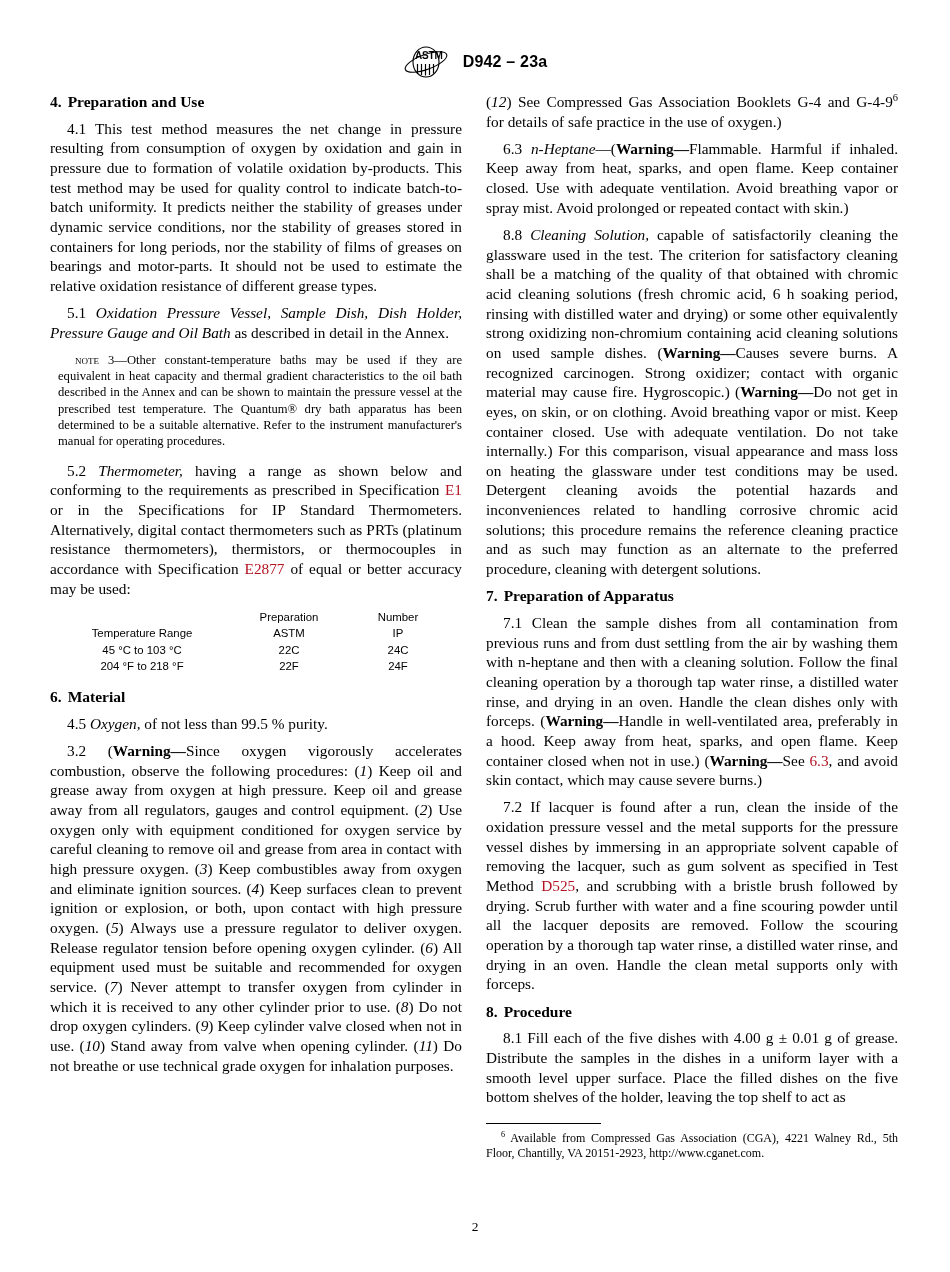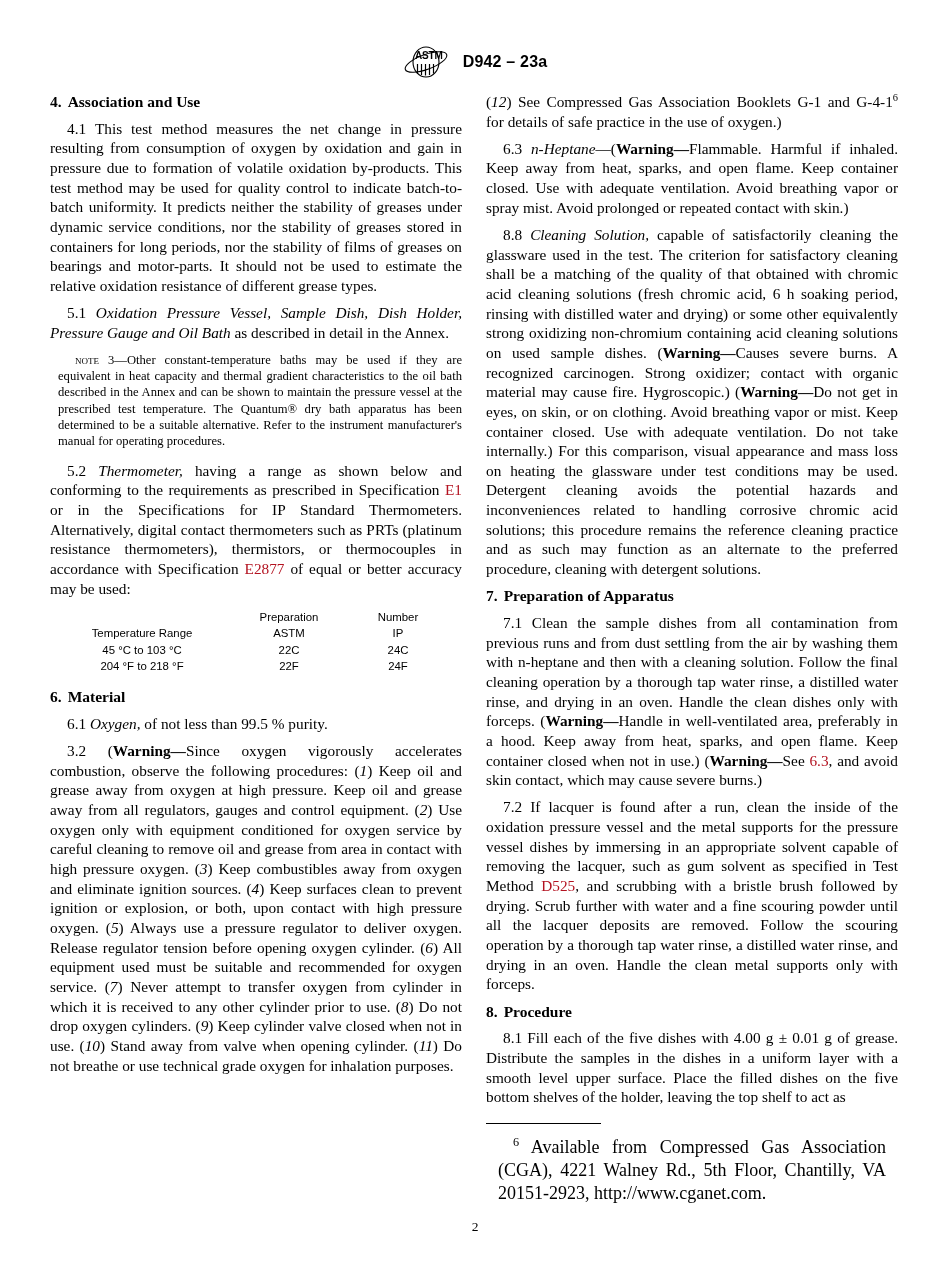--- a/index.html
+++ b/index.html
@@ -124,25 +124,25 @@
   .footnote-block {
     margin-top: 16px;
   }
   .footnote-rule {
     width: 115px;
     height: 0;
     border-top: 1px solid #000;
     margin: 0 0 7px 0;
   }
   .footnote {
-    font-size: 18px;
+    font-size: 12px;
     line-height: 1.29;
     text-align: justify;
     text-indent: 15px;
-    margin: 12px;
+    margin: 0;
   }
 
   
   .page-number {
     position: absolute;
     left: 0;
     top: 1219px;
     width: 950px;
     text-align: center;
     font-size: 13.5px;
@@ -172,21 +172,21 @@
         <line x1="53" y1="44" x2="53" y2="66"></line>
         <line x1="61" y1="44" x2="61" y2="63"></line>
       </g>
     </svg>
     <span class="doc-designation">D942 – 23a</span>
   </div>
 
   <div class="col col-left">
 
     <h2 class="sect">
-      <span class="num">4.</span><span>Association and Use</span>
+      <span class="num">4.</span><span>Preparation and Use</span>
     </h2>
 
     <p class="para">
       <span>4.1</span>
       <span>This test method measures the net change in pressure resulting from consumption of oxygen by oxidation and gain in pressure due to formation of volatile oxidation by-products. This test method may be used for quality control to indicate batch-to-batch uniformity. It predicts neither the stability of greases under dynamic service conditions, nor the stability of greases stored in containers for long periods, nor the stability of films of greases on bearings and motor-parts. It should not be used to estimate the relative oxidation resistance of different grease types.</span>
     </p>
 
 
     <p class="para">
       <span>5.1</span>
@@ -225,35 +225,35 @@
           <td class="c-ip">24F</td>
         </tr>
       </tbody>
     </table>
 
     <h2 class="sect">
       <span class="num">6.</span><span>Material</span>
     </h2>
 
     <p class="para">
-      <span>6.1</span>
+      <span>4.5</span>
       <i>Oxygen,</i><span> of not less than 99.5 % purity.</span>
     </p>
 
     <p class="para">
       <span>3.2</span>
       <span>(</span><b>Warning—</b><span>Since oxygen vigorously accelerates combustion, observe the following procedures: (</span><span id="p62-items"><i>1</i><span>) Keep oil and grease away from oxygen at high pressure. Keep oil and grease away from all regulators, gauges and control equipment. (</span><i>2</i><span>) Use oxygen only with equipment conditioned for oxygen service by careful cleaning to remove oil and grease from area in contact with high pressure oxygen. (</span><i>3</i><span>) Keep combustibles away from oxygen and eliminate ignition sources. (</span><i>4</i><span>) Keep surfaces clean to prevent ignition or explosion, or both, upon contact with high pressure oxygen. (</span><i>5</i><span>) Always use a pressure regulator to deliver oxygen. Release regulator tension before opening oxygen cylinder. (</span><i>6</i><span>) All equipment used must be suitable and recommended for oxygen service. (</span><i>7</i><span>) Never attempt to transfer oxygen from cylinder in which it is received to any other cylinder prior to use. (</span><i>8</i><span>) Do not drop oxygen cylinders. (</span><i>9</i><span>) Keep cylinder valve closed when not in use. (</span><i>10</i><span>) Stand away from valve when opening cylinder. (</span><i>11</i><span>) Do not breathe or use technical grade oxygen for inhalation purposes.</span></span>
     </p>
 
   </div>
 
   <div class="col col-right">
 
     <p class="para cont">
-      <span>(</span><i>12</i><span>) See Compressed Gas Association Booklets G-1 and G-4-1</span><sup>6</sup><span> for details of safe practice in the use of oxygen.)</span>
+      <span>(</span><i>12</i><span>) See Compressed Gas Association Booklets G-4 and G-4-9</span><sup>6</sup><span> for details of safe practice in the use of oxygen.)</span>
     </p>
 
     <p class="para">
       <span>6.3</span>
       <i>n-Heptane</i><span>—(</span><b>Warning—</b><span>Flammable. Harmful if inhaled. Keep away from heat, sparks, and open flame. Keep container closed. Use with adequate ventilation. Avoid breathing vapor or spray mist. Avoid prolonged or repeated contact with skin.)</span>
     </p>
 
     <p class="para">
       <span>8.8</span>
       <i>Cleaning Solution,</i><span> capable of satisfactorily cleaning the glassware used in the test. The criterion for satisfactory cleaning shall be a matching of the quality of that obtained with chromic acid cleaning solutions (fresh chromic acid, 6 h soaking period, rinsing with distilled water and drying) or some other equivalently strong oxidizing non-chromium containing acid cleaning solutions on used sample dishes. (</span><b>Warning—</b><span>Causes severe burns. A recognized carcinogen. Strong oxidizer; contact with organic material may cause fire. Hygroscopic.) (</span><b>Warning—</b><span>Do not get in eyes, on skin, or on clothing. Avoid breathing vapor or mist. Keep container closed. Use with adequate ventilation. Do not take internally.) For this comparison, visual appearance and mass loss on heating the glassware under test conditions may be used. Detergent cleaning avoids the potential hazards and inconveniences related to handling corrosive chromic acid solutions; this procedure remains the reference cleaning practice and as such may function as an alternate to the preferred procedure, cleaning with detergent solutions.</span>

